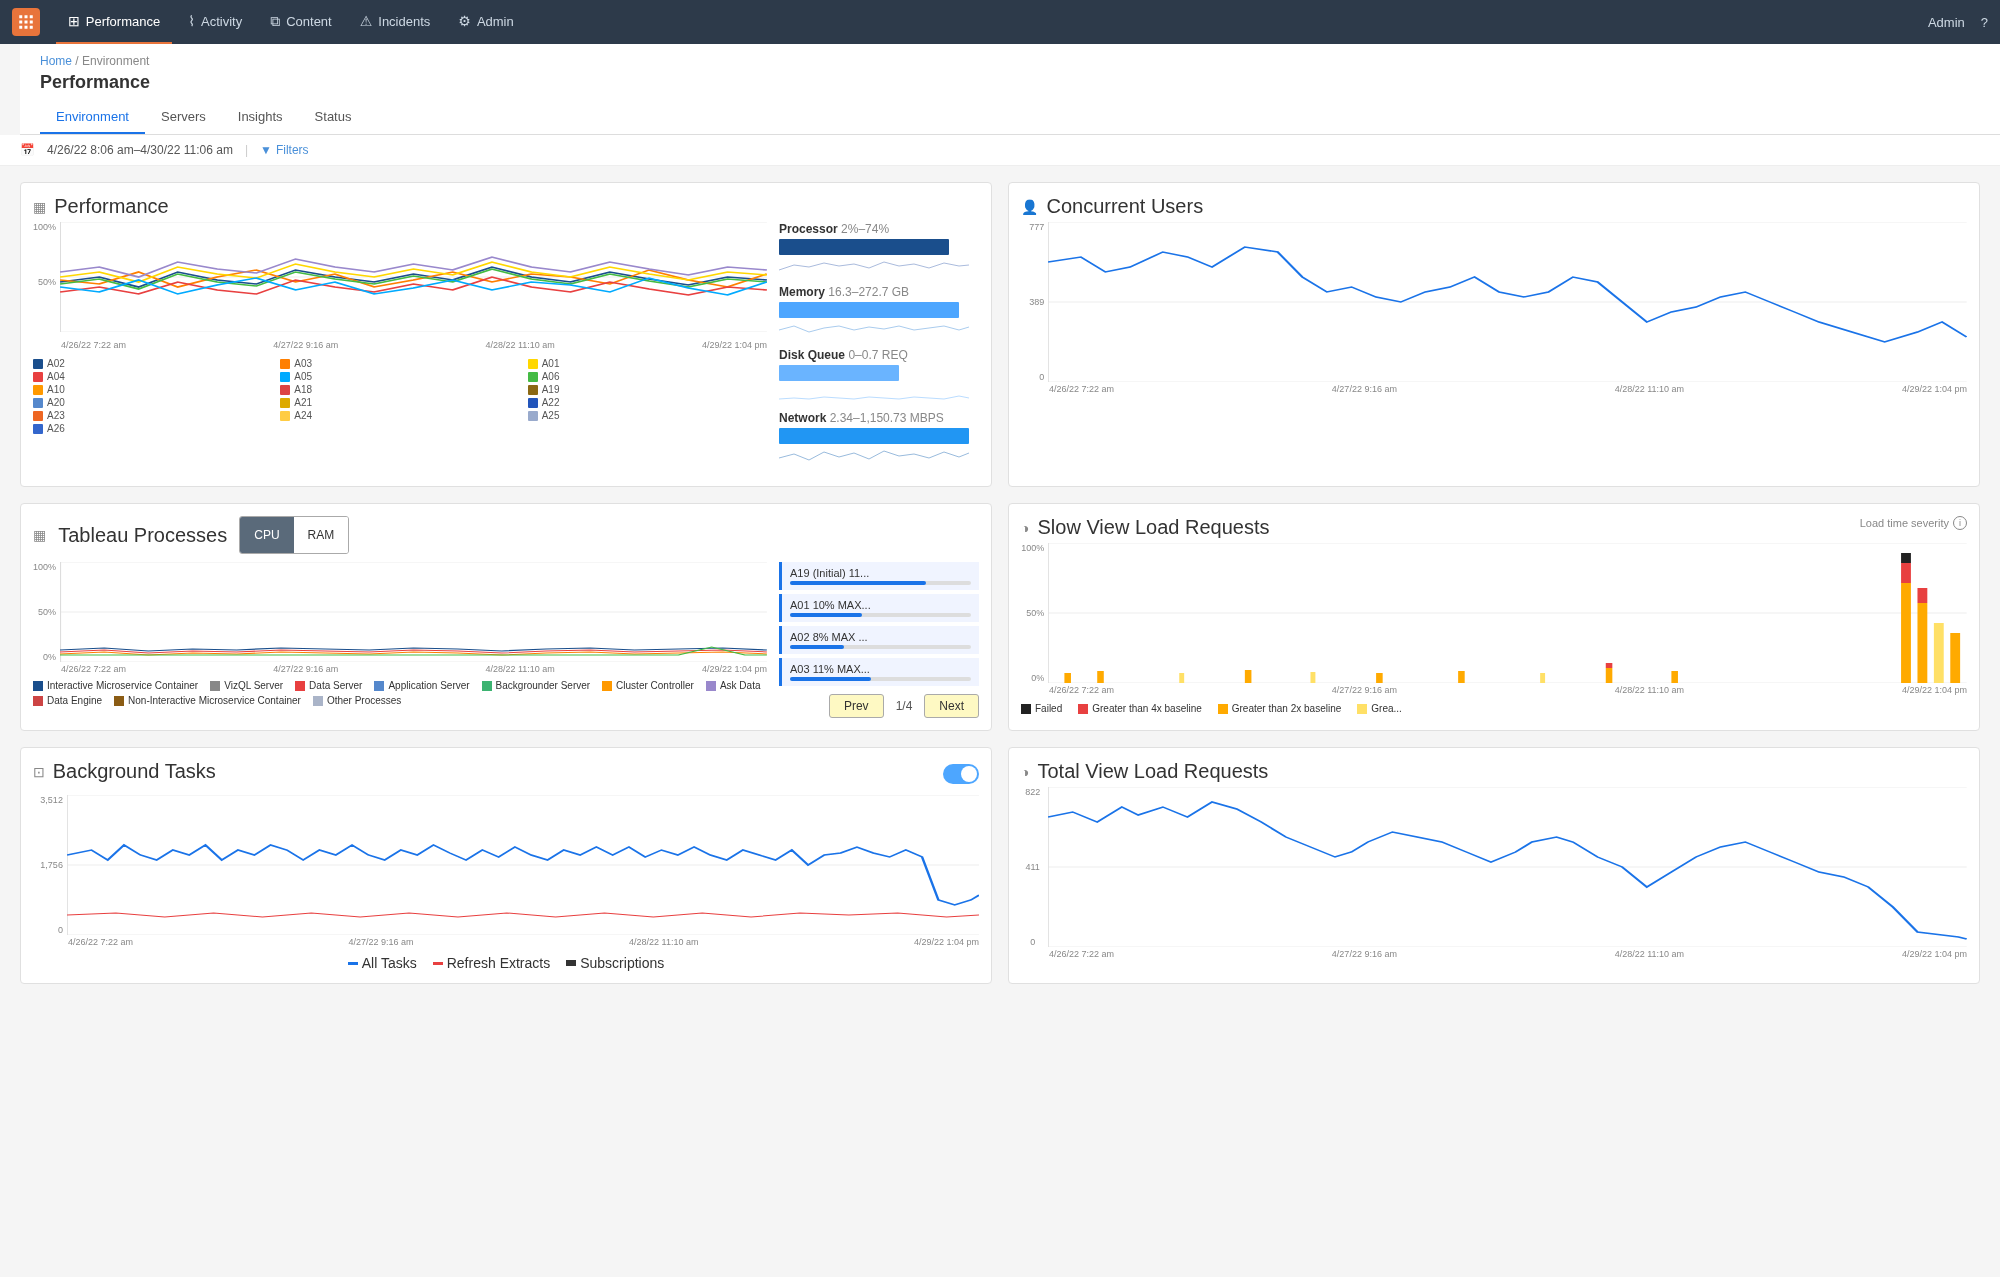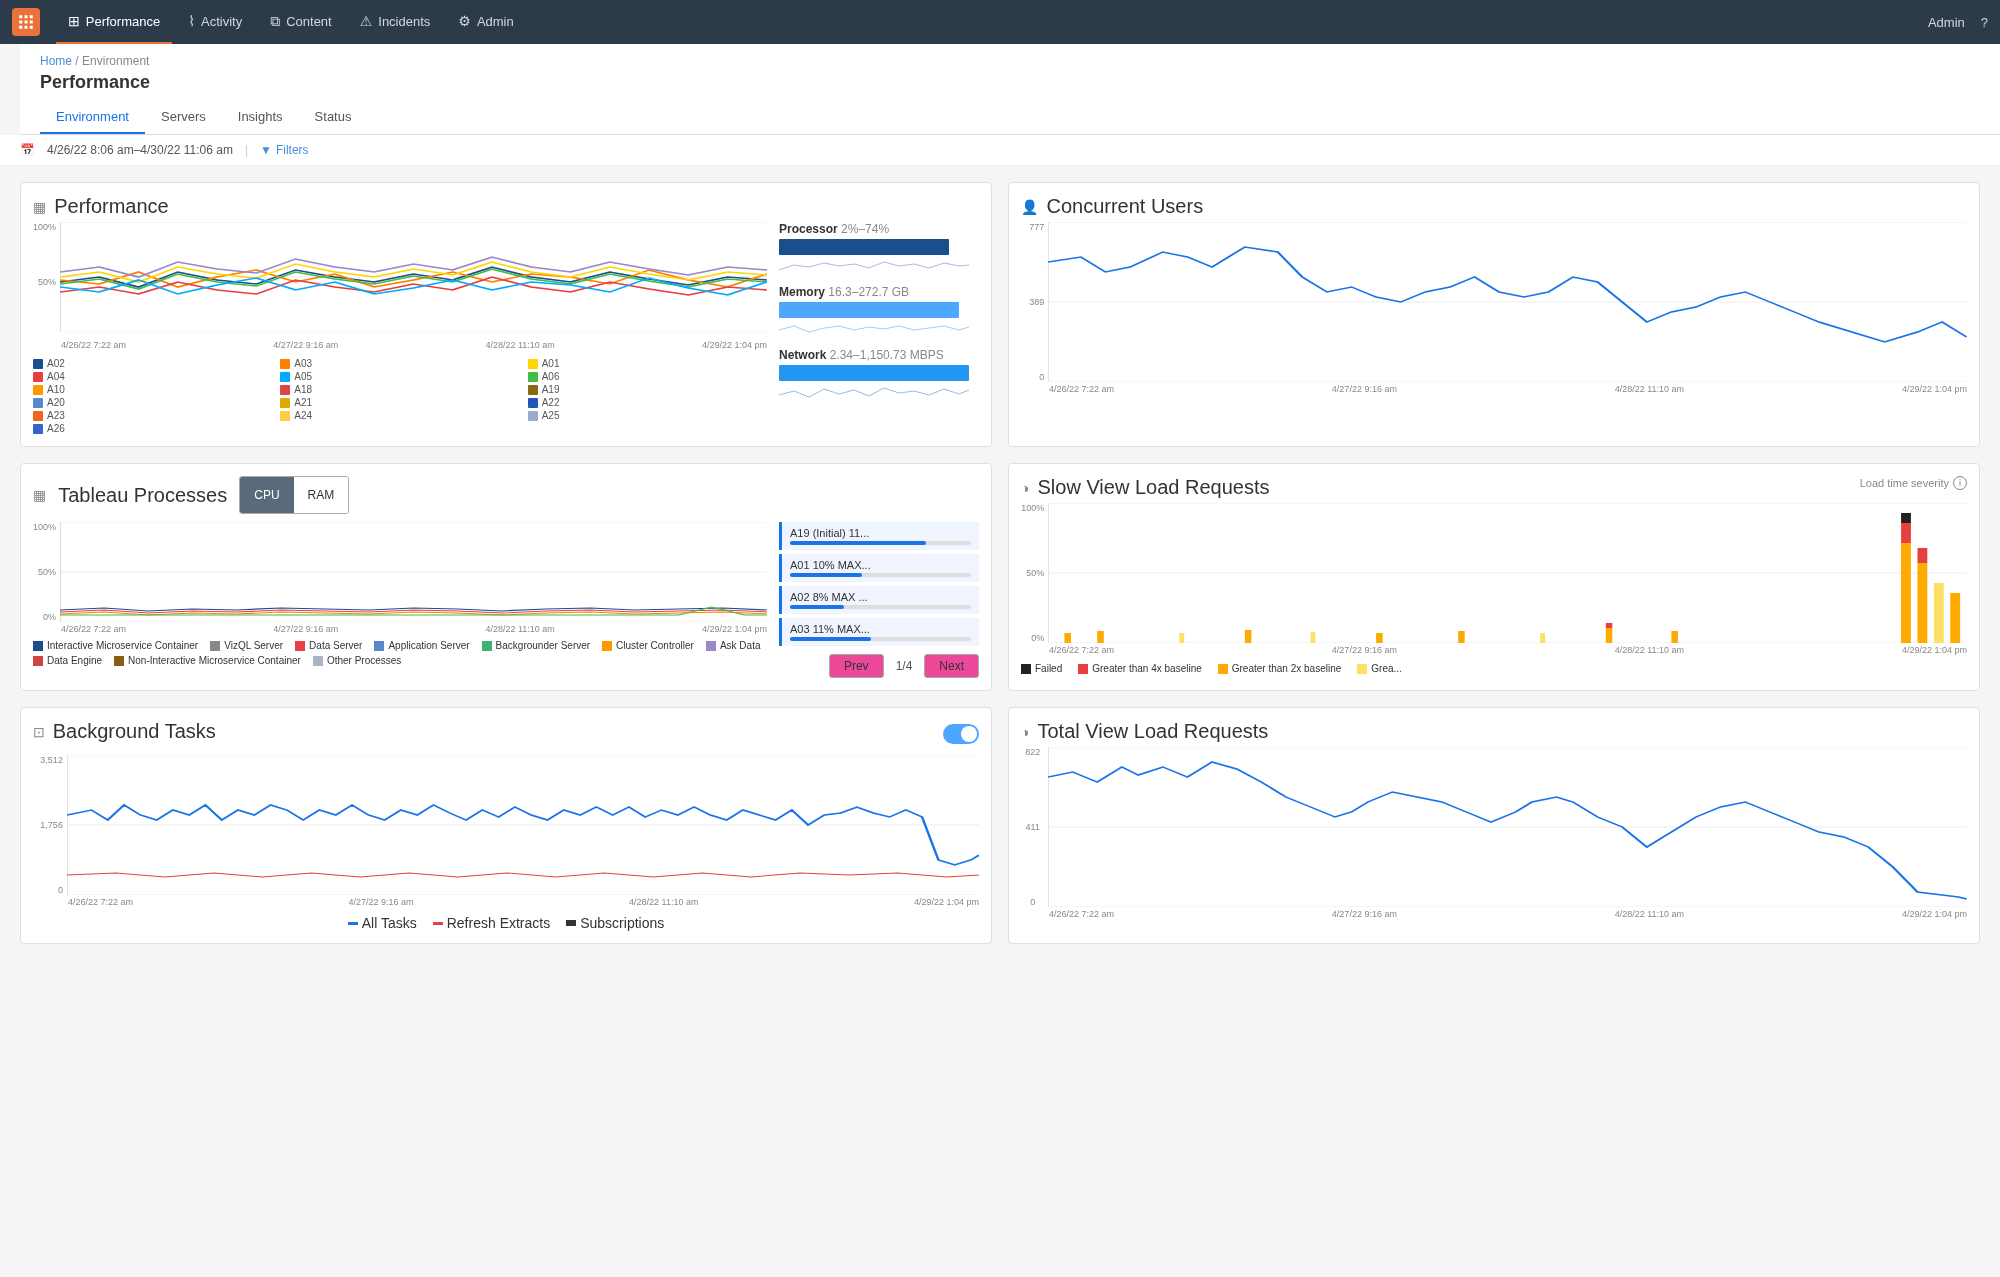--- a/index.html
+++ b/index.html
@@ -64,21 +64,21 @@
     .process-item { background: #f0f4ff; border-left: 3px solid #1a73e8; padding: 5px 8px; margin-bottom: 4px; font-size: 11px; color: #333; }
     .process-bar-wrap { height: 4px; background: #ddd; margin-top: 2px; border-radius: 2px; }
     .process-bar { height: 4px; background: #1a73e8; border-radius: 2px; }
 
     .tableau-inner { display: flex; gap: 12px; }
     .tableau-chart { flex: 1; }
     .process-legend { display: flex; flex-wrap: wrap; gap: 4px 12px; margin-top: 6px; font-size: 10px; }
     .process-legend-item { display: flex; align-items: center; gap: 4px; }
 
     .pagination { display: flex; align-items: center; gap: 12px; justify-content: flex-end; margin-top: 8px; }
-    .pag-btn { padding: 4px 14px; border: 1px solid #aaa; border-radius: 3px; font-size: 12px; cursor: pointer; background: #ec4899; color: #333; }
+    .pag-btn { padding: 4px 14px; border: 1px solid #aaa; border-radius: 3px; font-size: 12px; cursor: pointer; background: #fef9c3; color: #333; }
     .pag-info { font-size: 12px; color: #555; }
 
     
     .slow-card { grid-column: 2; }
     .slow-header { display: flex; justify-content: space-between; align-items: flex-start; }
     .load-severity { font-size: 11px; color: #888; display: flex; align-items: center; gap: 4px; }
 
     
     .bg-tasks-card { grid-column: 1; }
     .bg-header { display: flex; align-items: center; justify-content: space-between; }
@@ -277,20 +277,27 @@
           </svg>
         </div>
         <div class="metric-item">
           <div class="metric-label"><strong>Memory</strong> <span>16.3–272.7 GB</span></div>
           <div style="background:#4da6ff;height:16px;width:90%;border-radius:1px;"></div>
           <svg width="190" height="20">
             <polyline fill="none" stroke="#aaccee" stroke-width="1" points="0,12 15,8 30,14 45,10 60,8 75,12 90,9 105,11 120,8 135,12 150,10 165,8 180,12 190,9"></polyline>
           </svg>
         </div>
         <div class="metric-item">
+          <div class="metric-label"><strong>Disk Queue</strong> <span>0–0.7 REQ</span></div>
+          <div style="background:#6ab4ff;height:16px;width:60%;border-radius:1px;"></div>
+          <svg width="190" height="20">
+            <polyline fill="none" stroke="#bbddff" stroke-width="1" points="0,18 15,17 30,18 45,16 60,17 75,18 90,16 105,17 120,18 135,16 150,17 165,18 180,15 190,17"></polyline>
+          </svg>
+        </div>
+        <div class="metric-item">
           <div class="metric-label"><strong>Network</strong> <span>2.34–1,150.73 MBPS</span></div>
           <div style="background:#2196f3;height:16px;width:95%;border-radius:1px;"></div>
           <svg width="190" height="20">
             <polyline fill="none" stroke="#99bbdd" stroke-width="1" points="0,14 15,10 30,16 45,8 60,13 75,9 90,15 105,7 120,12 135,10 150,14 165,8 180,13 190,9"></polyline>
           </svg>
         </div>
       </div>
     </div>
   </div>
 

